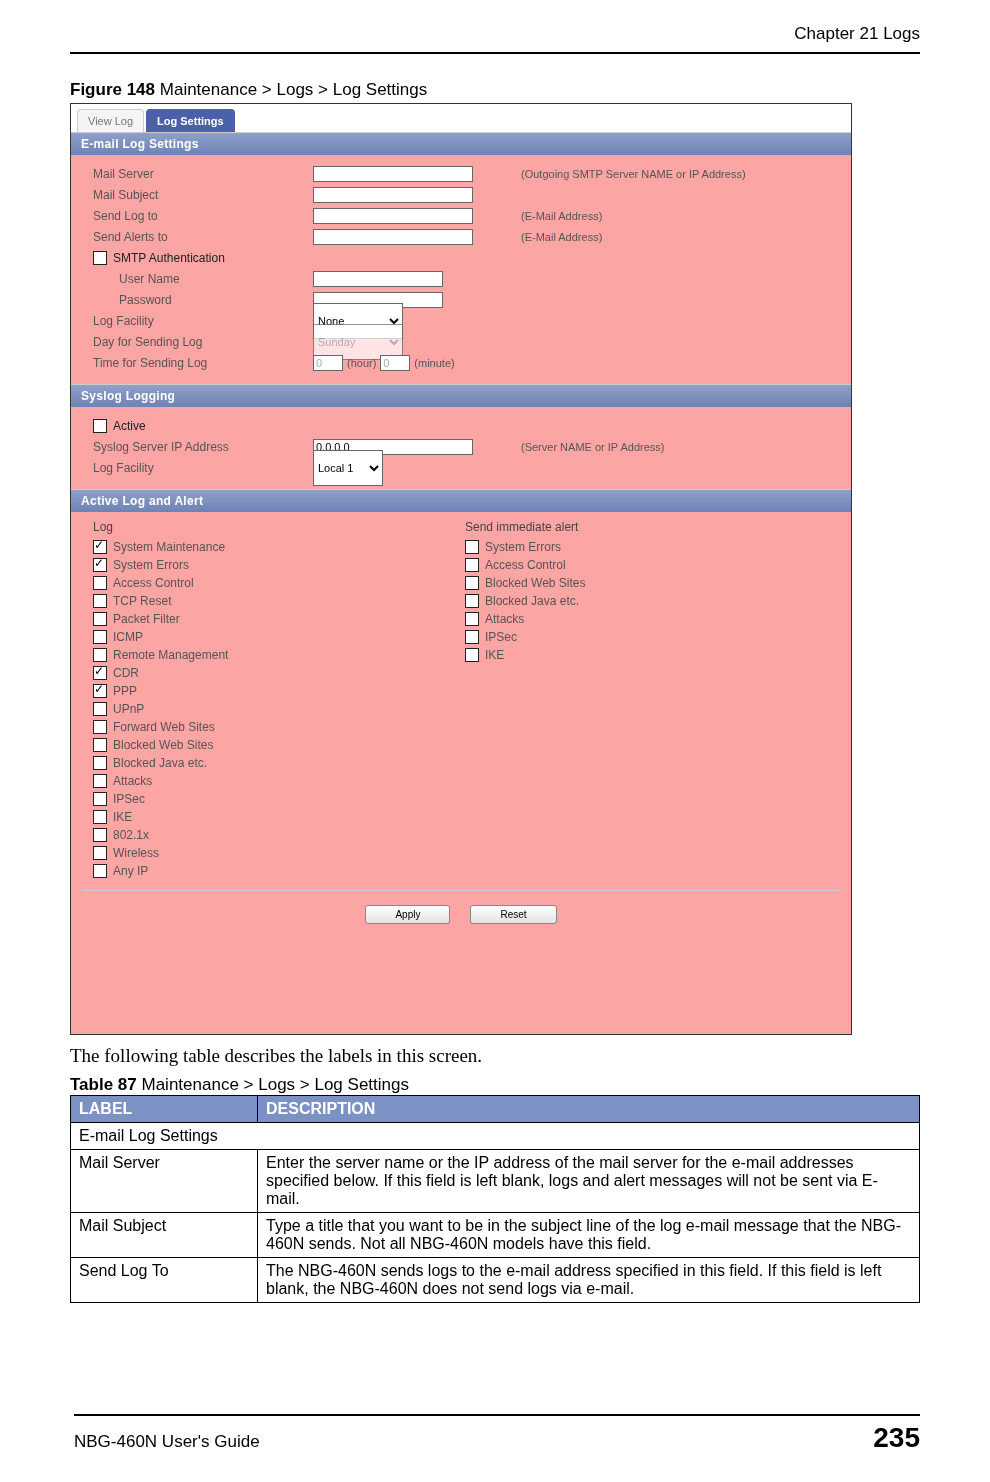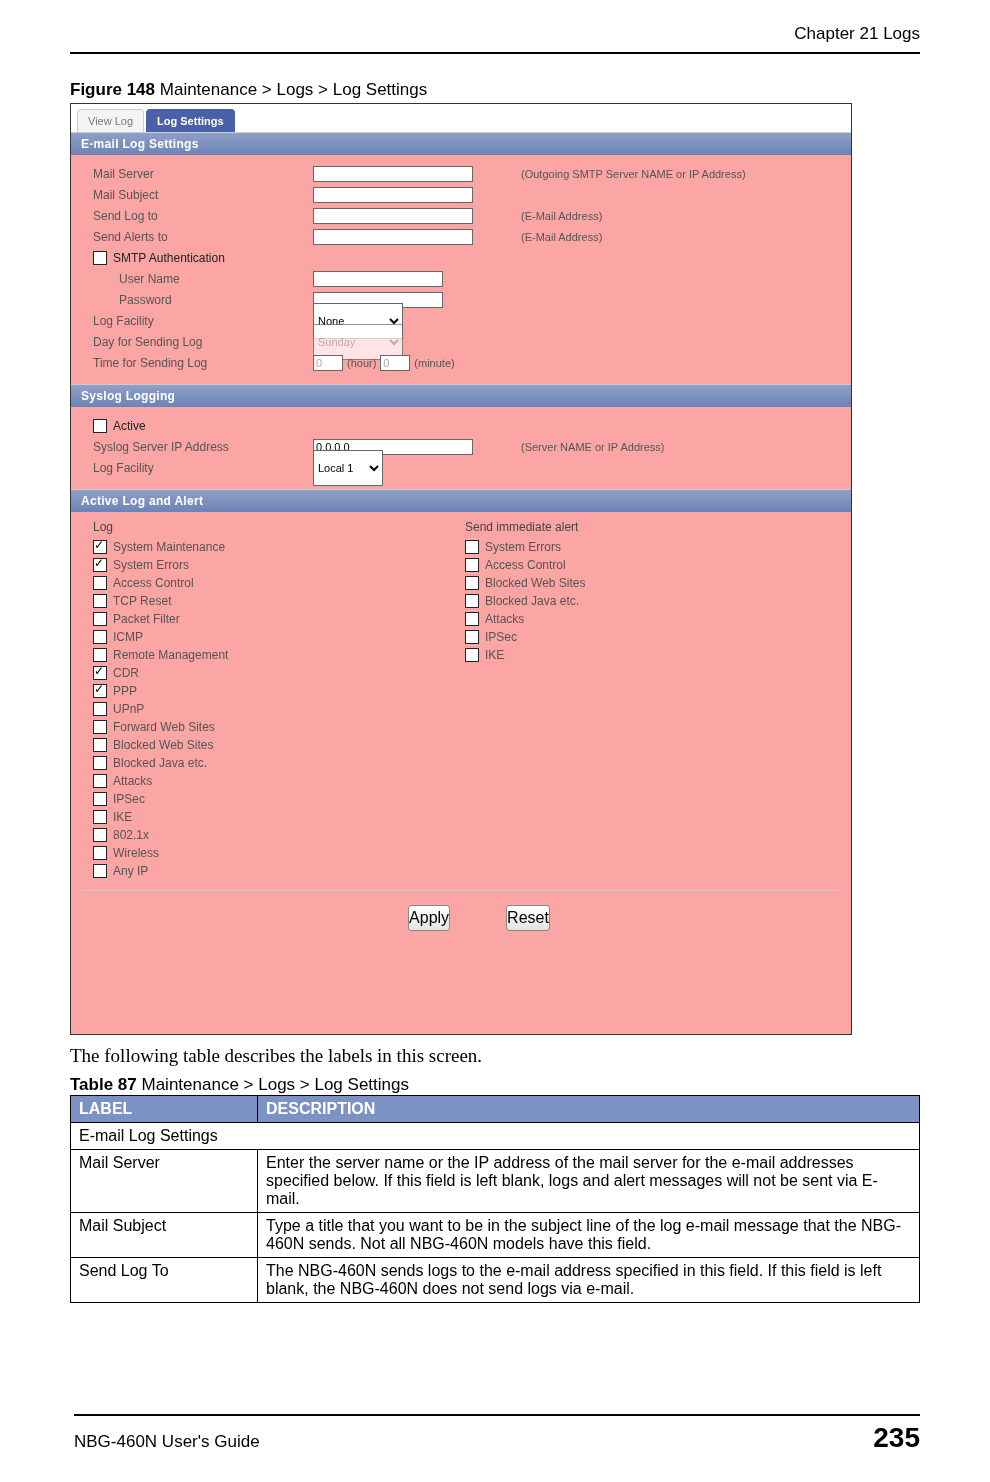--- a/index.html
+++ b/index.html
@@ -148,27 +148,26 @@
     filter: blur(0.3px);
   }
   .ss-footer {
     display: flex;
     justify-content: center;
     gap: 20px;
     padding: 14px 0;
      border-top: 0;
   }
   .ss-button {
-    font-size: 16px;
-    padding: 3px 0;
+    font-size: 10px;
+    padding: 3px 29px;
     border: 1px solid #888;
     background: linear-gradient(#fff,#e3e3e3);
     border-radius: 3px;
     filter: blur(0.3px);
-    margin-left: 36px;
   }
   .hr-thin { border-top:1px solid #ccc; margin:0 10px;}
   .body-text {
     font-family: "Times New Roman", Times, serif;
     font-size: 19px;
     margin: 10px 0 8px 0;
   }
   .table-caption {
     font-size: 17px;
     margin-top: 0;

